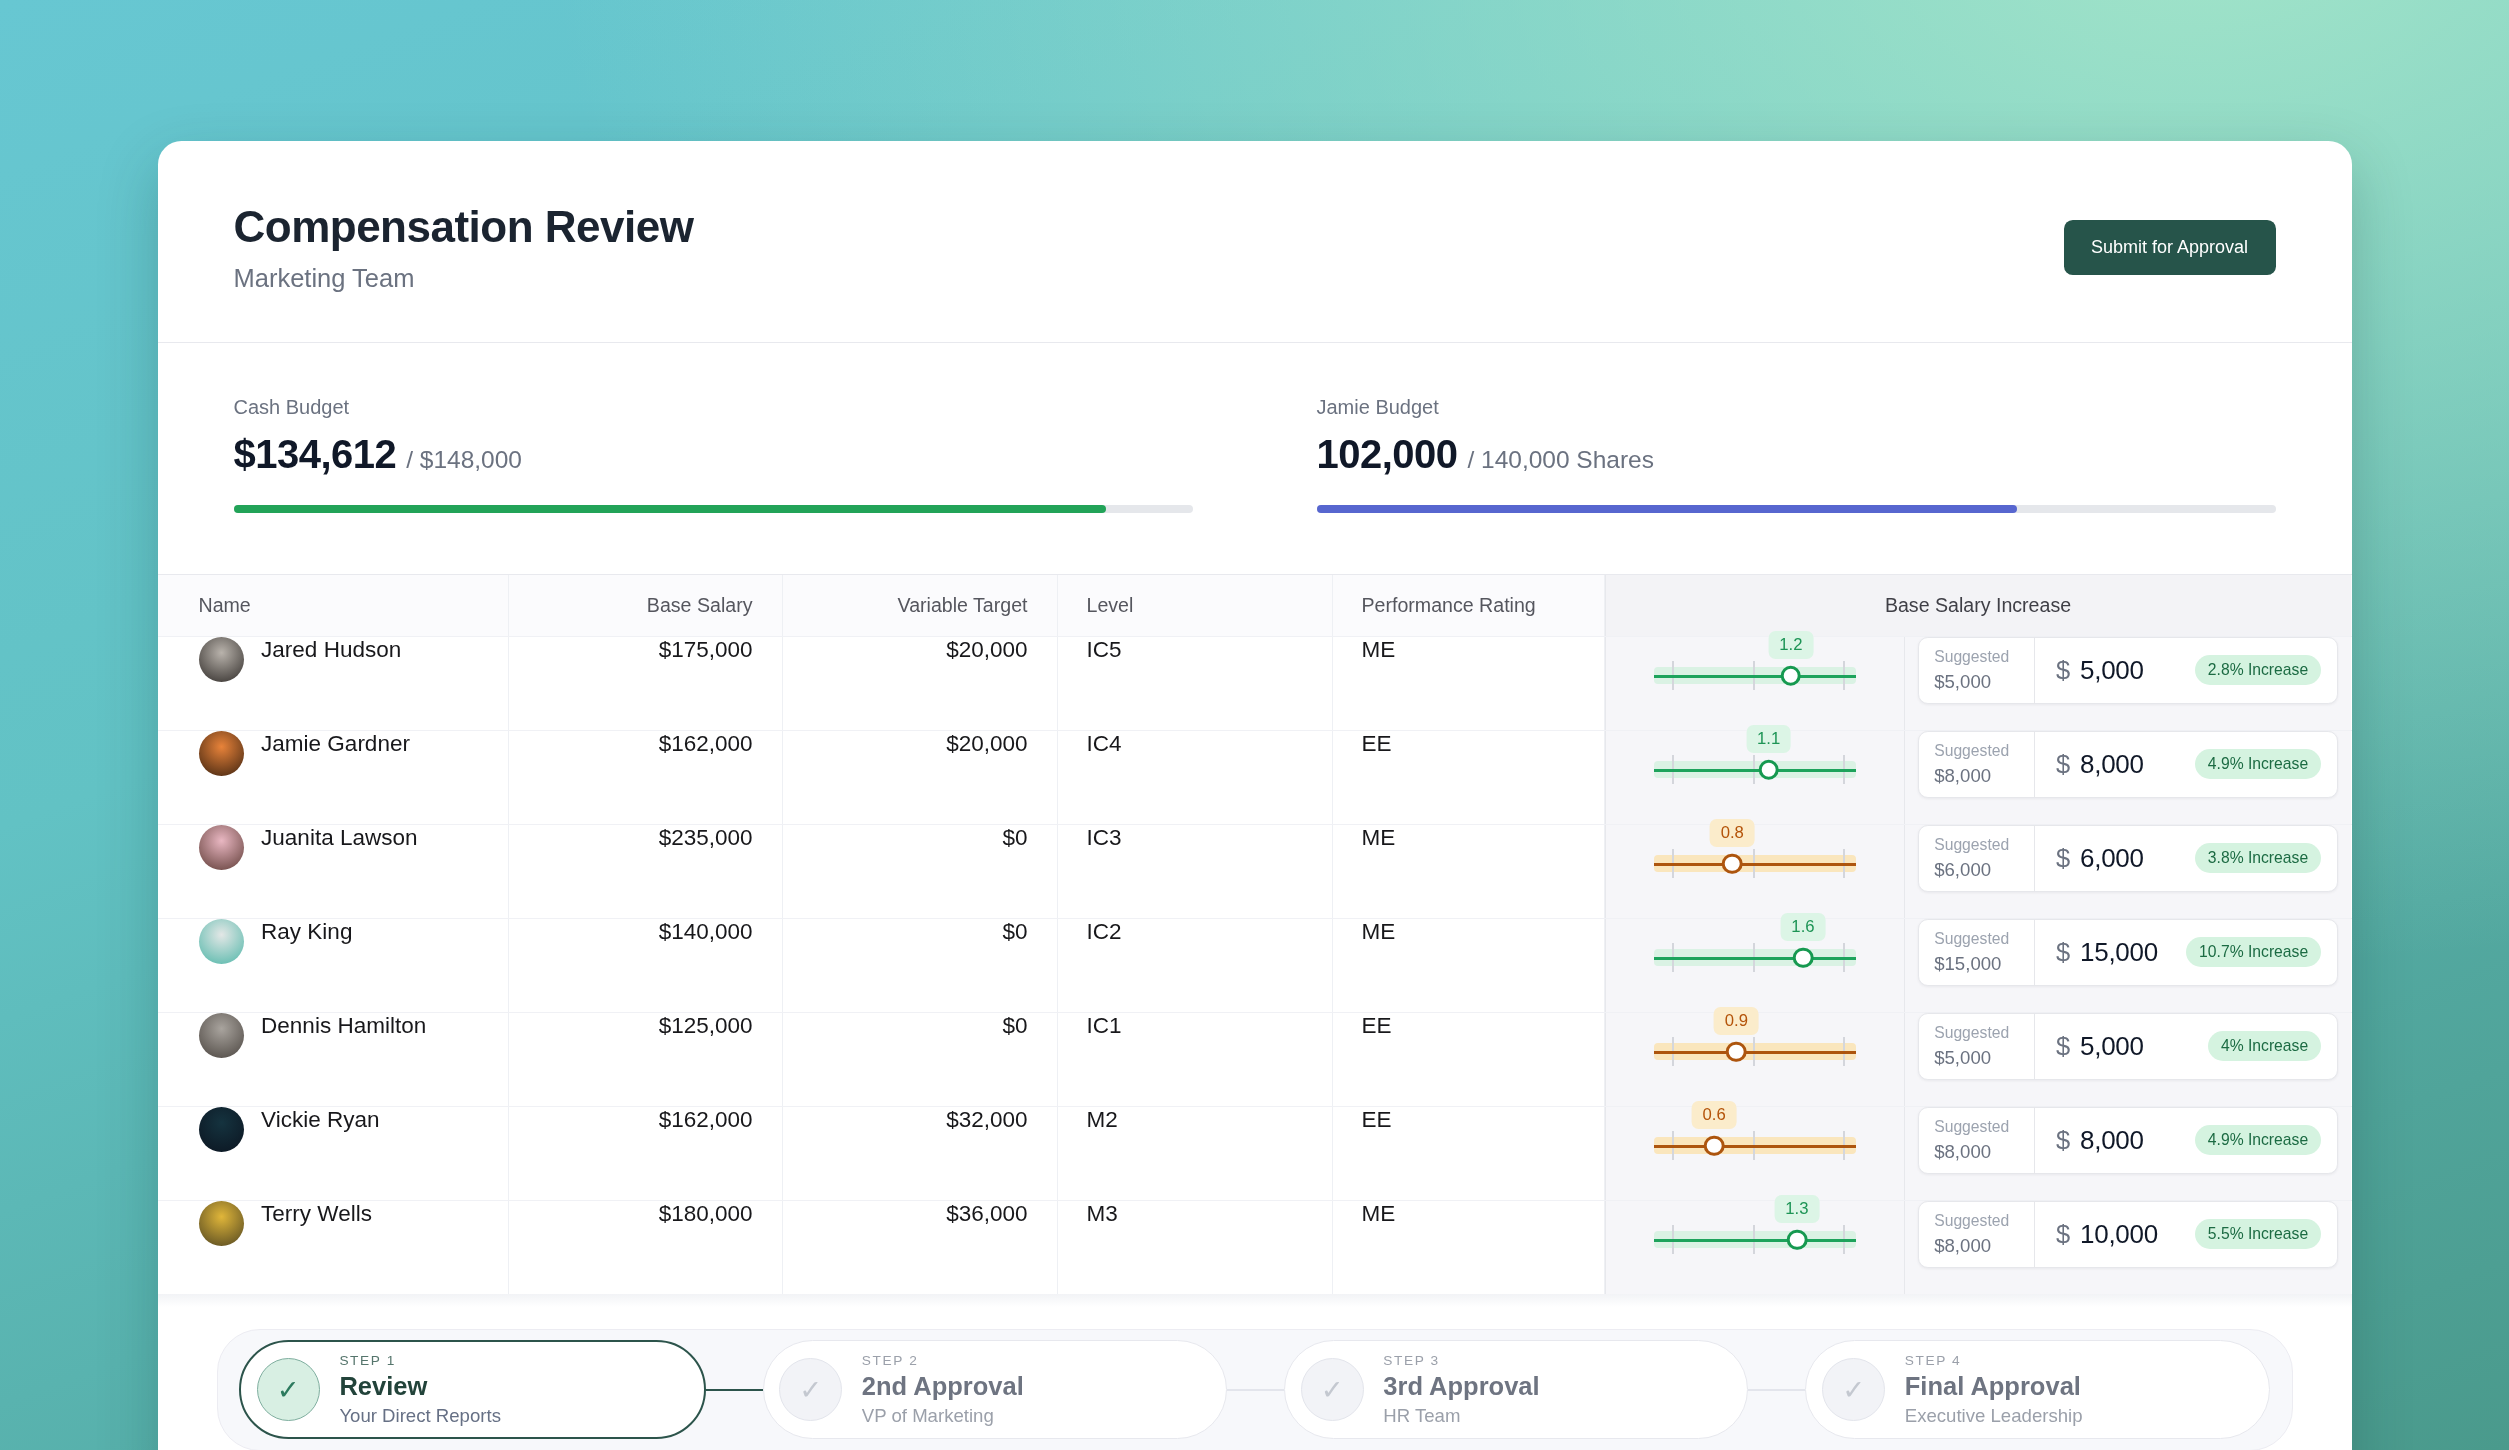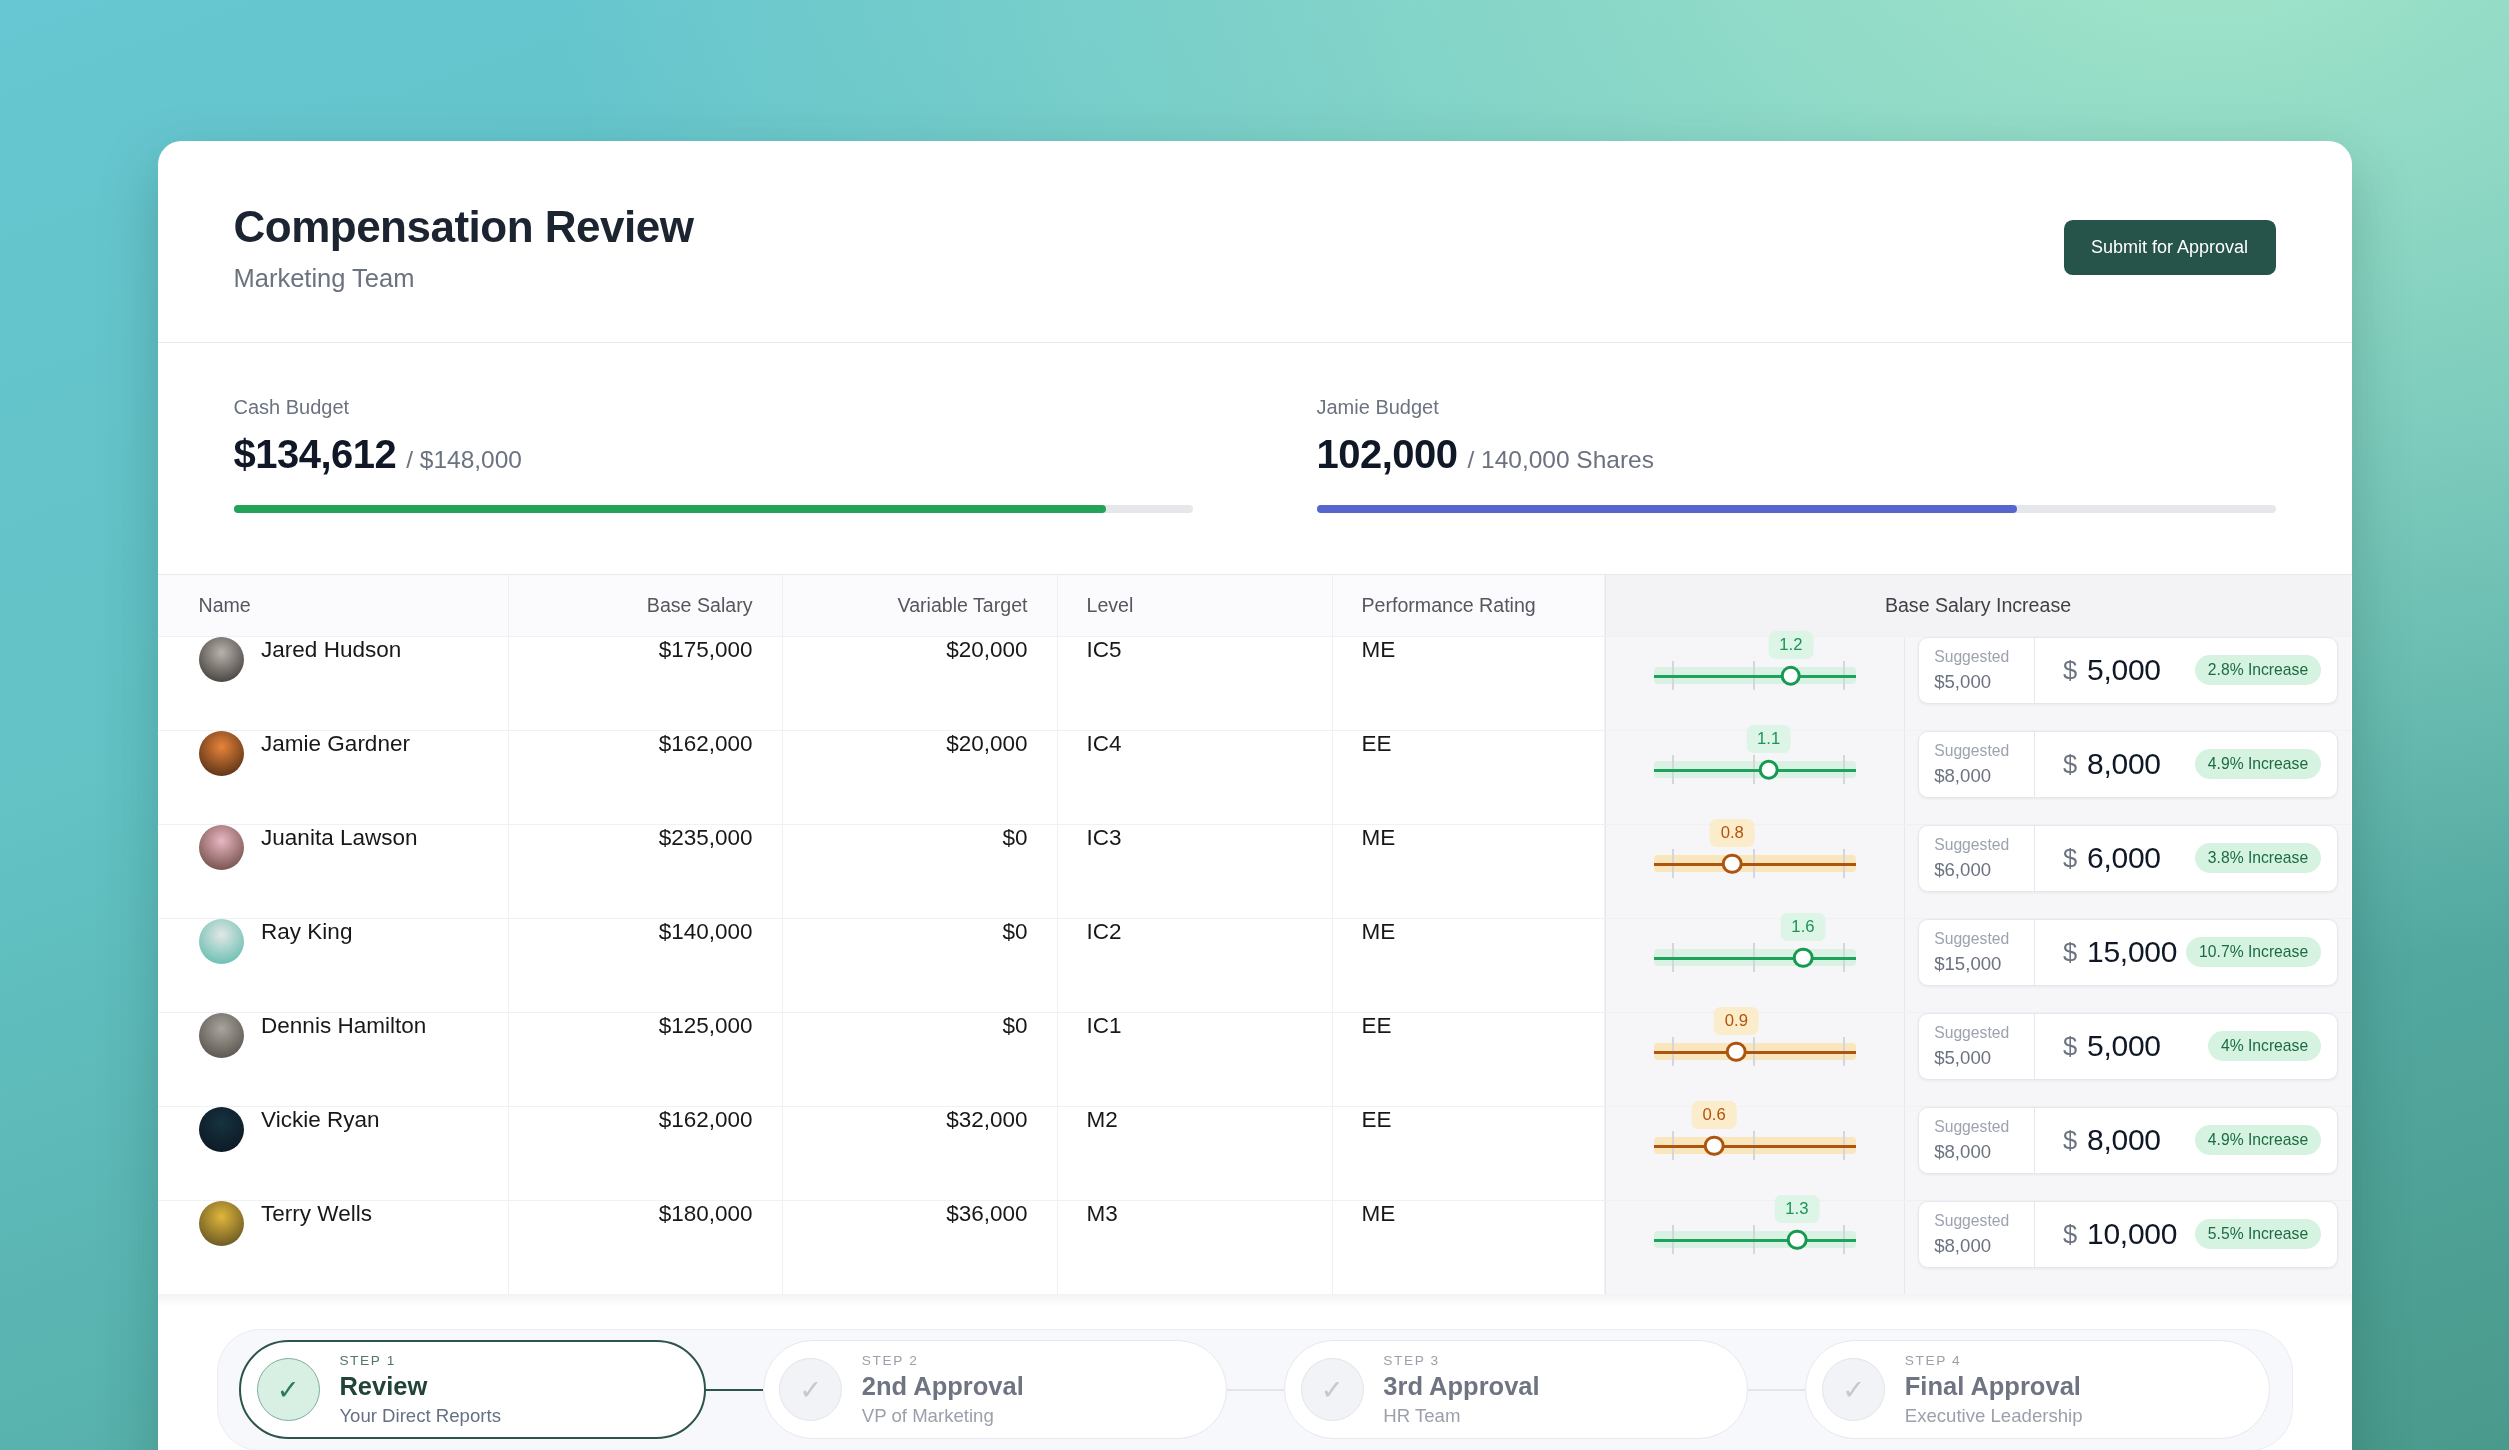--- a/index.html
+++ b/index.html
@@ -65,28 +65,28 @@
   .slider.green .band { background:#daf2e4; }
   .slider.green .line { background:#1da35c; }
   .slider.green .thumb { border:3.9px solid #169950; }
   .slider.green .pill { background:#dcf5e6; color:#1d9455; }
   .slider.amber .band { background:#fae6bd; }
   .slider.amber .line { background:#ad550e; }
   .slider.amber .thumb { border:3.9px solid #ad550e; }
   .slider.amber .pill { background:#fbeccb; color:#b45309; }
   
   .value-box { width:420px; height:67px; background:#ffffff; border:1.5px solid #e6e7eb; border-radius:9.8px;
-               display:flex; align-items:center; box-shadow:0 1px 2.9px rgba(16,24,40,.06); cursor:pointer;gap:7px; }
+               display:flex; align-items:center; box-shadow:0 1px 2.9px rgba(16,24,40,.06); cursor:pointer; }
   .suggested { width:116px; padding:0 15.7px; border-right:1.5px solid #e6e7eb; display:flex;
                flex-direction:column; justify-content:center; height:100%; }
   .suggested .s1 { font-size:15.7px; color:#9ca3af; }
   .suggested .s2 { font-size:18.6px; color:#6b7280; margin-top:4.9px; }
   .amount-wrap { flex:1; display:flex; align-items:center; padding:0 15.7px 0 21.6px; }
   .cur { font-size:25.5px; color:#6b7280; margin-right:9.8px; }
-  .amt { font-size:30px; color:#101828; font-weight:500; letter-spacing:-0.3px; }
+  .amt { font-size:26px; color:#101828; font-weight:500; letter-spacing:-0.3px; }
   .badge { margin-left:auto; background:#d5f3e0; color:#1c6b43; font-size:15.7px;
            padding:5.9px 12.7px; border-radius:979px; white-space:nowrap; }
   .table-fade { height:13.7px; background:linear-gradient(#eceef2,#ffffff); opacity:.7; }
   
   .stepper-section { padding:21.6px 59px 33px; }
   .stepper { background:#f7f8fb; border:1.5px solid #ececf2; border-radius:43px; height:122px;
              display:flex; align-items:center; padding:0 21.6px; }
   .step-pill { flex:1; height:99px; border-radius:50px; background:#ffffff; border:1.5px solid #e7e8ee;
                display:flex; align-items:center; padding-left:15.7px; cursor:pointer; }
   .step-circle { width:63px; height:63px; border-radius:50%; background:#f2f3f7; border:1.5px solid #e3e5ec;

